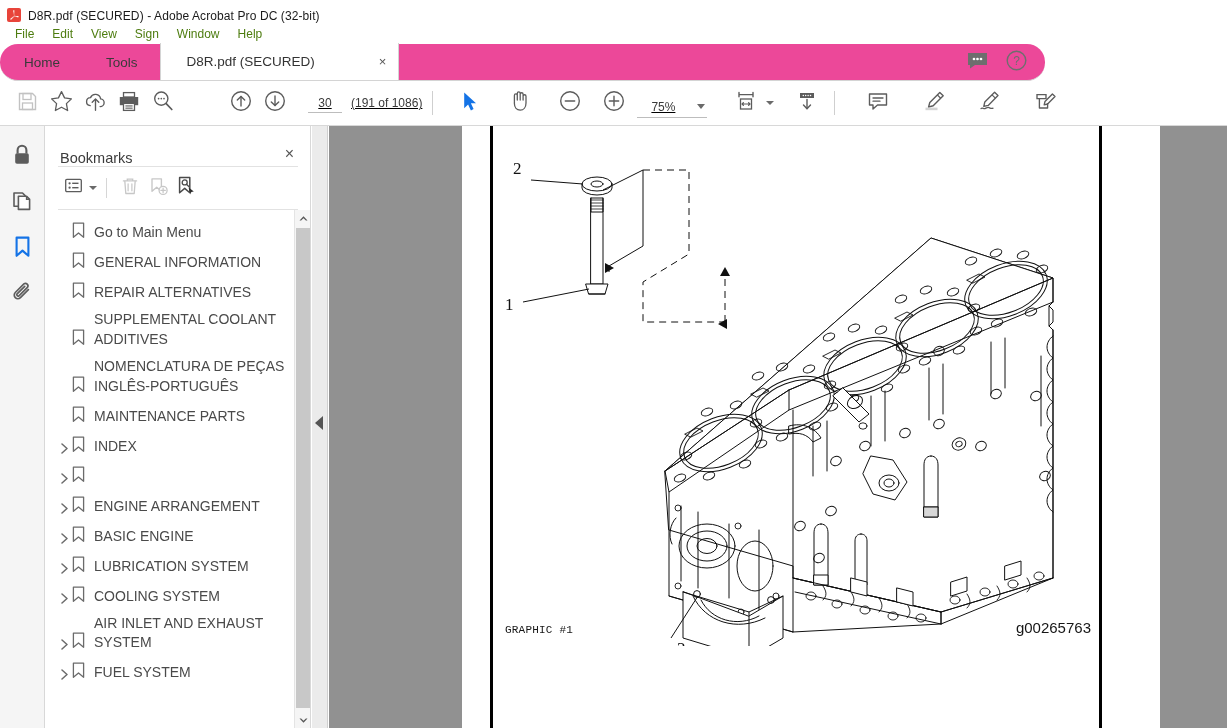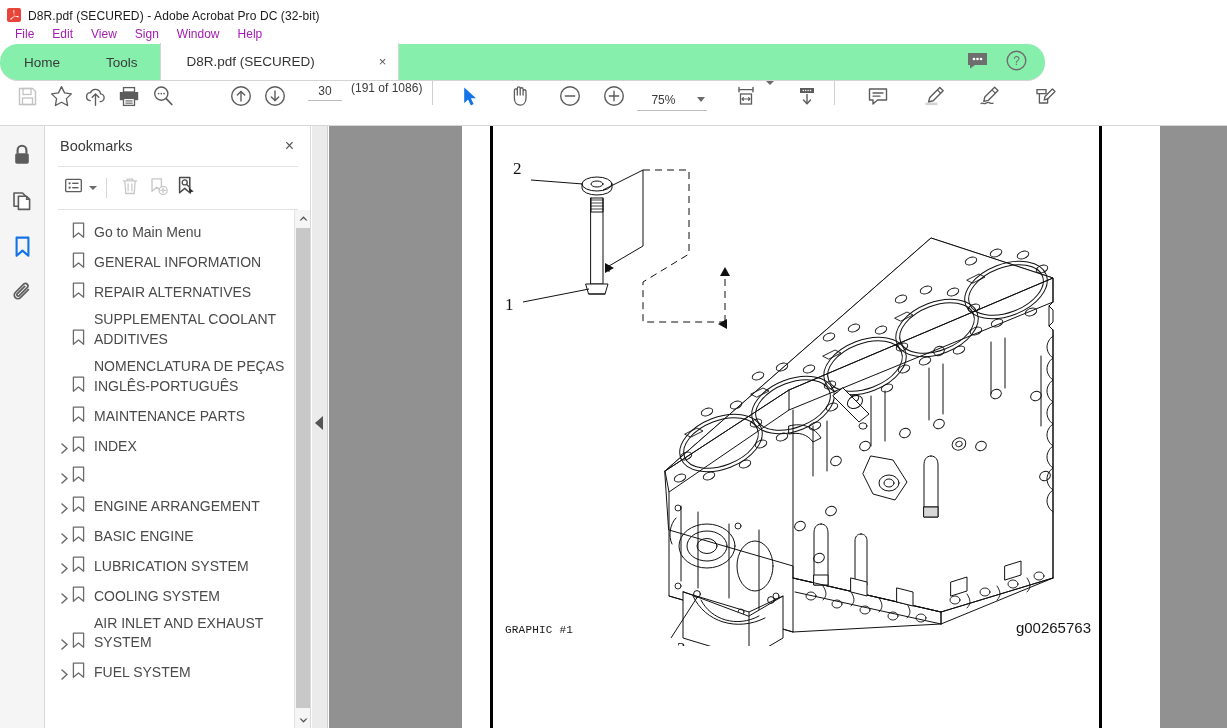--- a/index.html
+++ b/index.html
@@ -25,27 +25,27 @@
   .titlebar .title-text {
     font-size: 12px; color: #1a1a1a; letter-spacing: 0.1px; white-space: nowrap;
   }
 
   
   .menubar {
     position: absolute; left: 0; top: 23px; width: 1227px; height: 21px;
     background: #ffffff; display: flex; align-items: center; padding-left: 6px;
   }
   .menubar .menu-item {
-    font-size: 12px; color: #a21caf; padding: 2px 9px; white-space: nowrap; cursor: default; text-align: center;
+    font-size: 12px; color: #4d7c0f; padding: 2px 9px; white-space: nowrap; cursor: default; text-align: center;
   }
 
   
   .tabstrip {
     position: absolute; left: 0; top: 44px; width: 1045px; height: 37px;
-    background: #86efac; border-bottom: 1px solid #d4d4d4;
+    background: #ec4899; border-bottom: 1px solid #d4d4d4;
     display: flex; align-items: flex-end; border-radius: 18px;
   }
   .tab {
     height: 36px; display: flex; align-items: center; padding: 0 22px;
     font-size: 13.5px; color: #3a3a3a; white-space: nowrap; cursor: default;
     position: relative;
   }
   .tab.home { padding: 0 24px; }
   .tab.doc {
     background: #ffffff; padding-right: 12px; padding-left: 26px;
@@ -58,21 +58,21 @@
   .tabstrip .tab-spacer { flex: 1 1 auto; height: 100%; }
   .tabstrip .tab-right-icons {
     display: flex; align-items: center; gap: 18px; padding-right: 18px; height: 36px;
   }
   .tabstrip .tab-right-icons .ticon { cursor: pointer; display: block; }
 
   
   .toolbar {
     position: absolute; left: 0; top: 81px; width: 1227px; height: 45px;
     background: #ffffff; border-bottom: 1px solid #d8d8d8;
-    display: flex; 
+    display: flex; align-items: center; text-decoration: underline;
   }
   .tb-btn {
     width: 34px; height: 34px; display: flex; align-items: center; justify-content: center;
     cursor: pointer; flex: 0 0 auto;
   }
   .tb-gap-10 { width: 10px; flex: 0 0 auto; }
   .tb-gap-16 { width: 16px; flex: 0 0 auto; }
   .tb-gap-22 { width: 22px; flex: 0 0 auto; }
   .tb-sep {
     width: 1px; height: 24px; background: #cfcfcf; flex: 0 0 auto; margin: 0 10px;
@@ -109,21 +109,21 @@
     width: 45px; height: 46px; display: flex; align-items: center; justify-content: center;
     cursor: pointer;
   }
 
   
   .bm-panel {
     position: absolute; left: 46px; top: 126px; width: 265px; height: 602px;
     background: #ffffff; border-right: 1px solid #d8d8d8;
   }
   .bm-head {
-    height: 40px; display: flex; align-items: center; justify-content: space-between;
+    height: 40px; display: flex; align-items: flex-end; justify-content: space-between;
     padding: 0 12px 0 14px;
     gap: 30px;
   }
   .bm-title { font-size: 14.5px; color: #3c3c3c; }
   .bm-close { font-size: 16px; color: #555; cursor: pointer; line-height: 1; padding: 4px; }
   .bm-rule { height: 1px; background: #e2e2e2; margin: 0 12px; }
   .bm-tools {
     height: 42px; display: flex; align-items: center; padding-left: 14px; gap: 0px;
   }
   .bm-tool {

